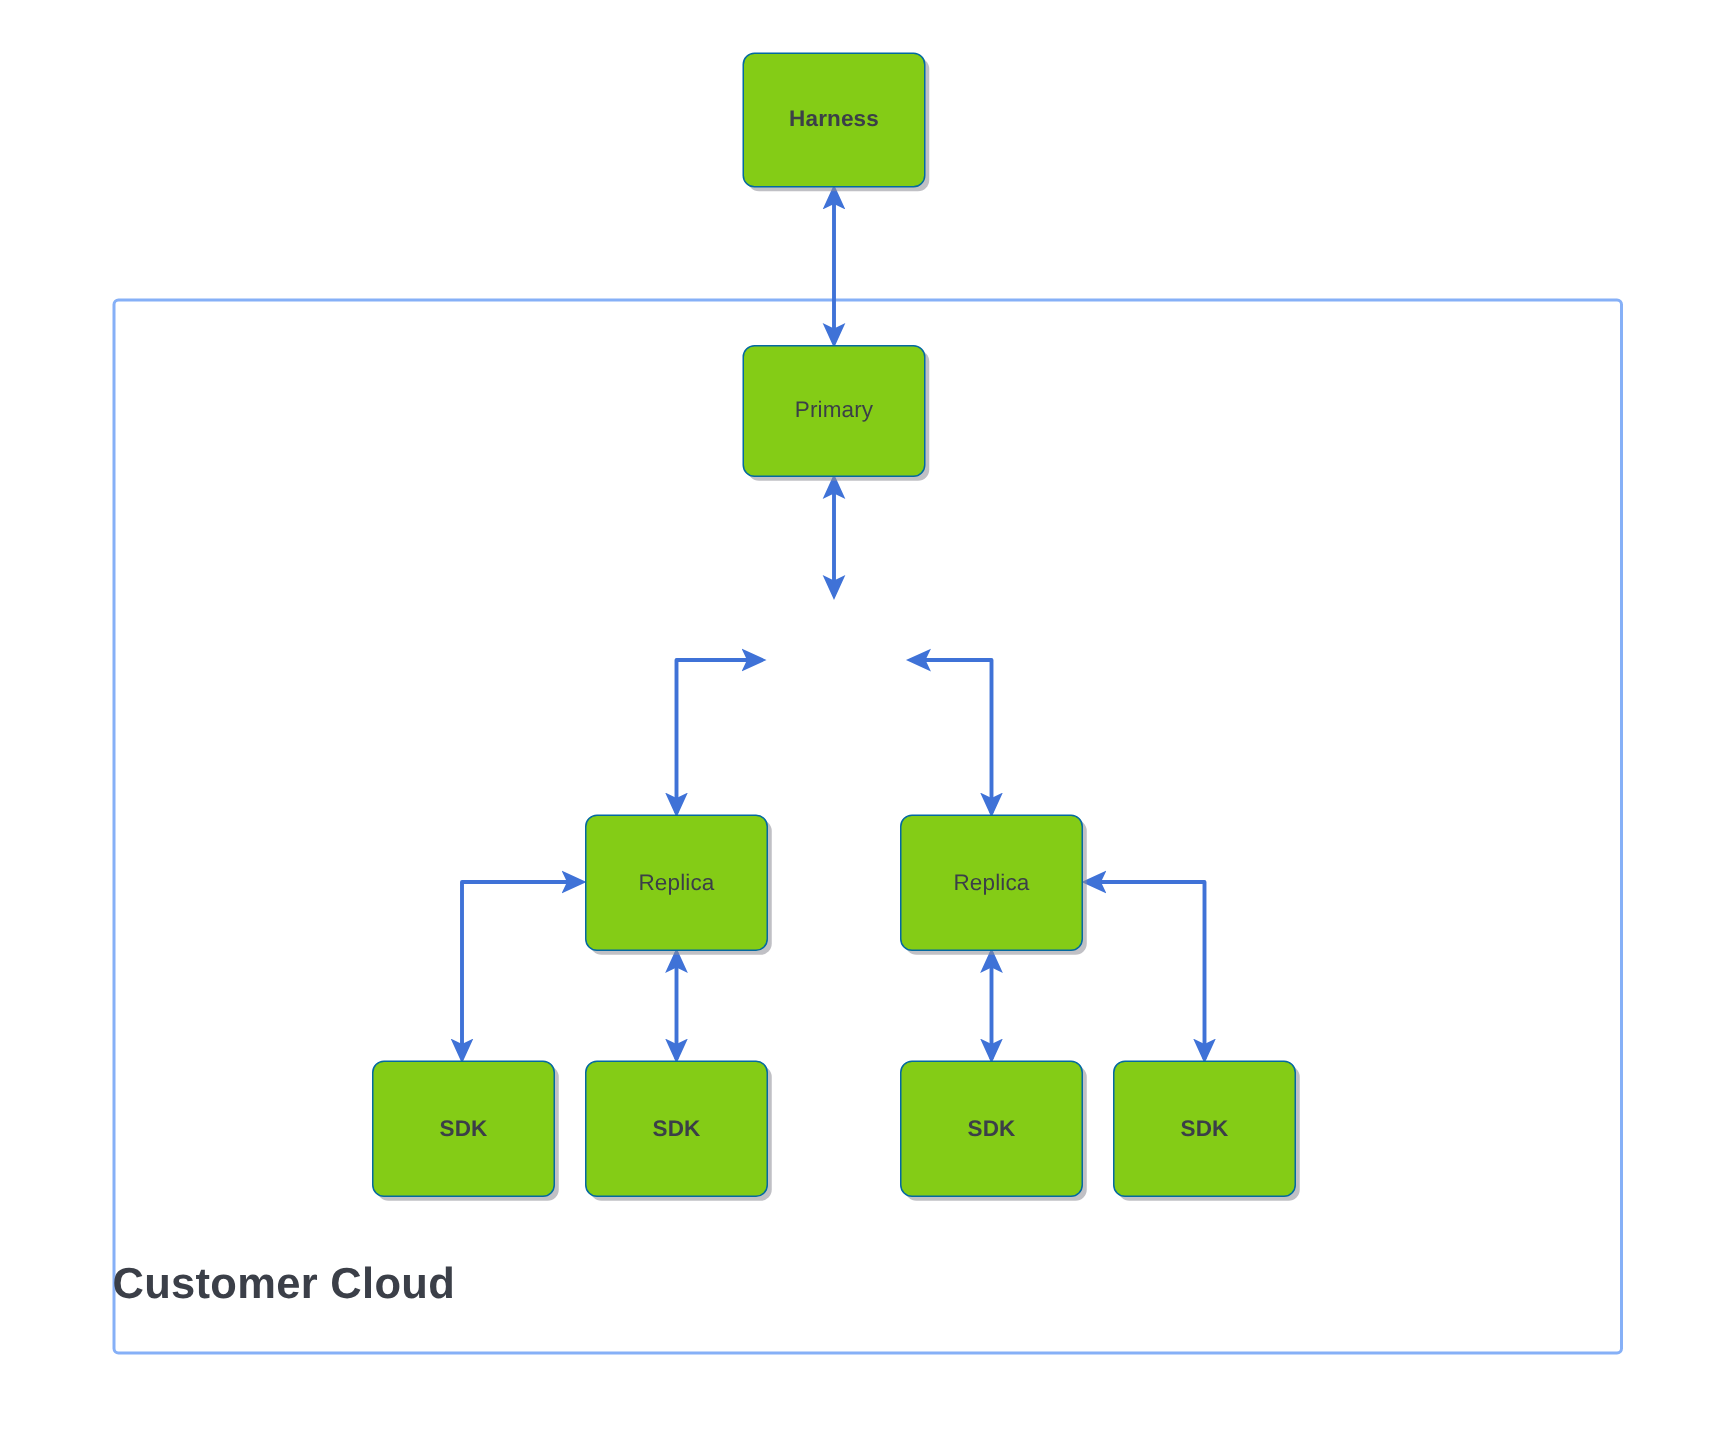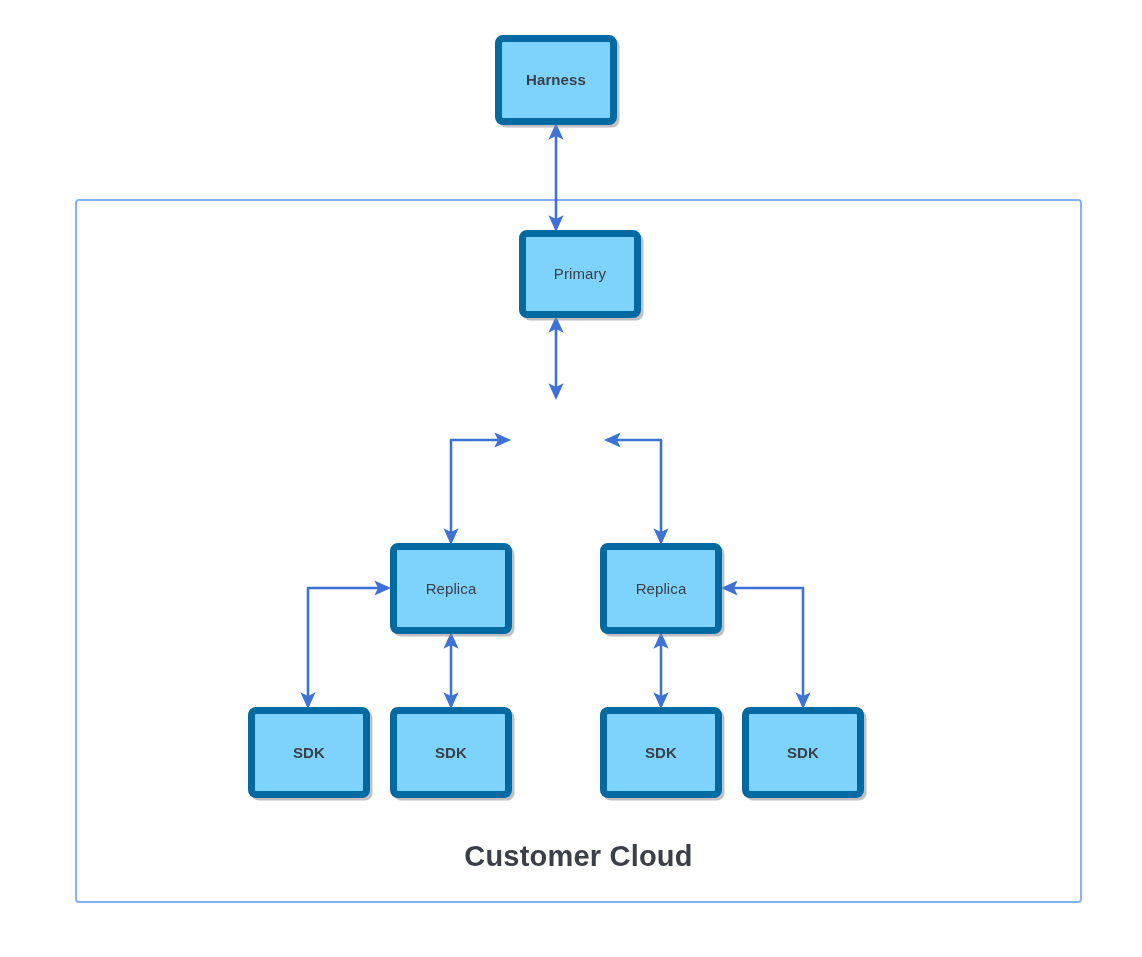--- a/index.html
+++ b/index.html
@@ -32,39 +32,39 @@
     display: flex;
     align-items: center;
     justify-content: center;
     text-align: center;
     color: #3b3f48;
     font-size: 15px;
     line-height: 1.2;
     letter-spacing: 0.1px;
   }
   .box {
-    background: #7dd3fc;
-    border: 7px solid #0369a1;
+    background: #84cc16;
+    border: 1px solid #0369a1;
     border-radius: 8px;
     box-shadow: 3px 3px 0 -0.5px rgba(140,140,150,0.55);
   }
   .box.bold {
     font-weight: bold;
   }
   .container-group {
     position: absolute;
     box-sizing: border-box;
     background: transparent;
     border: 2px solid #86b0f7;
     border-radius: 4px;
   }
   .container-title {
     position: absolute;
     width: 100%;
-    text-align: center;
+    text-align: left;
     font-size: 29px;
     font-weight: bold;
     color: #3b3f48;
     letter-spacing: 0.2px;
   }
   .cylinder {
     position: absolute;
   }
   .cylinder .cyl-label {
     position: absolute;
@@ -112,21 +112,21 @@
       <path d="M 661 635 L 661 706" marker-start="url(#arrow-start)" marker-end="url(#arrow-end)"></path>
 
       <path d="M 803 706 L 803 588 L 724 588" marker-start="url(#arrow-start)" marker-end="url(#arrow-end)"></path>
     </g>
   </svg>
 
   <div class="node box bold" style="left:495px; top:35px; width:122px; height:90px;">
     <span>Harness</span>
   </div>
 
-  <div class="node box" style="left:495px; top:230px; width:122px; height:88px;margin-left:24px;">
+  <div class="node box" style="left:495px; top:230px; width:122px; height:88px;">
     <span>Primary</span>
   </div>
 
 
   <div class="node box" style="left:390px; top:543px; width:122px; height:91px;">
     <span>Replica</span>
   </div>
 
   <div class="node box" style="left:600px; top:543px; width:122px; height:91px;">
     <span>Replica</span>

